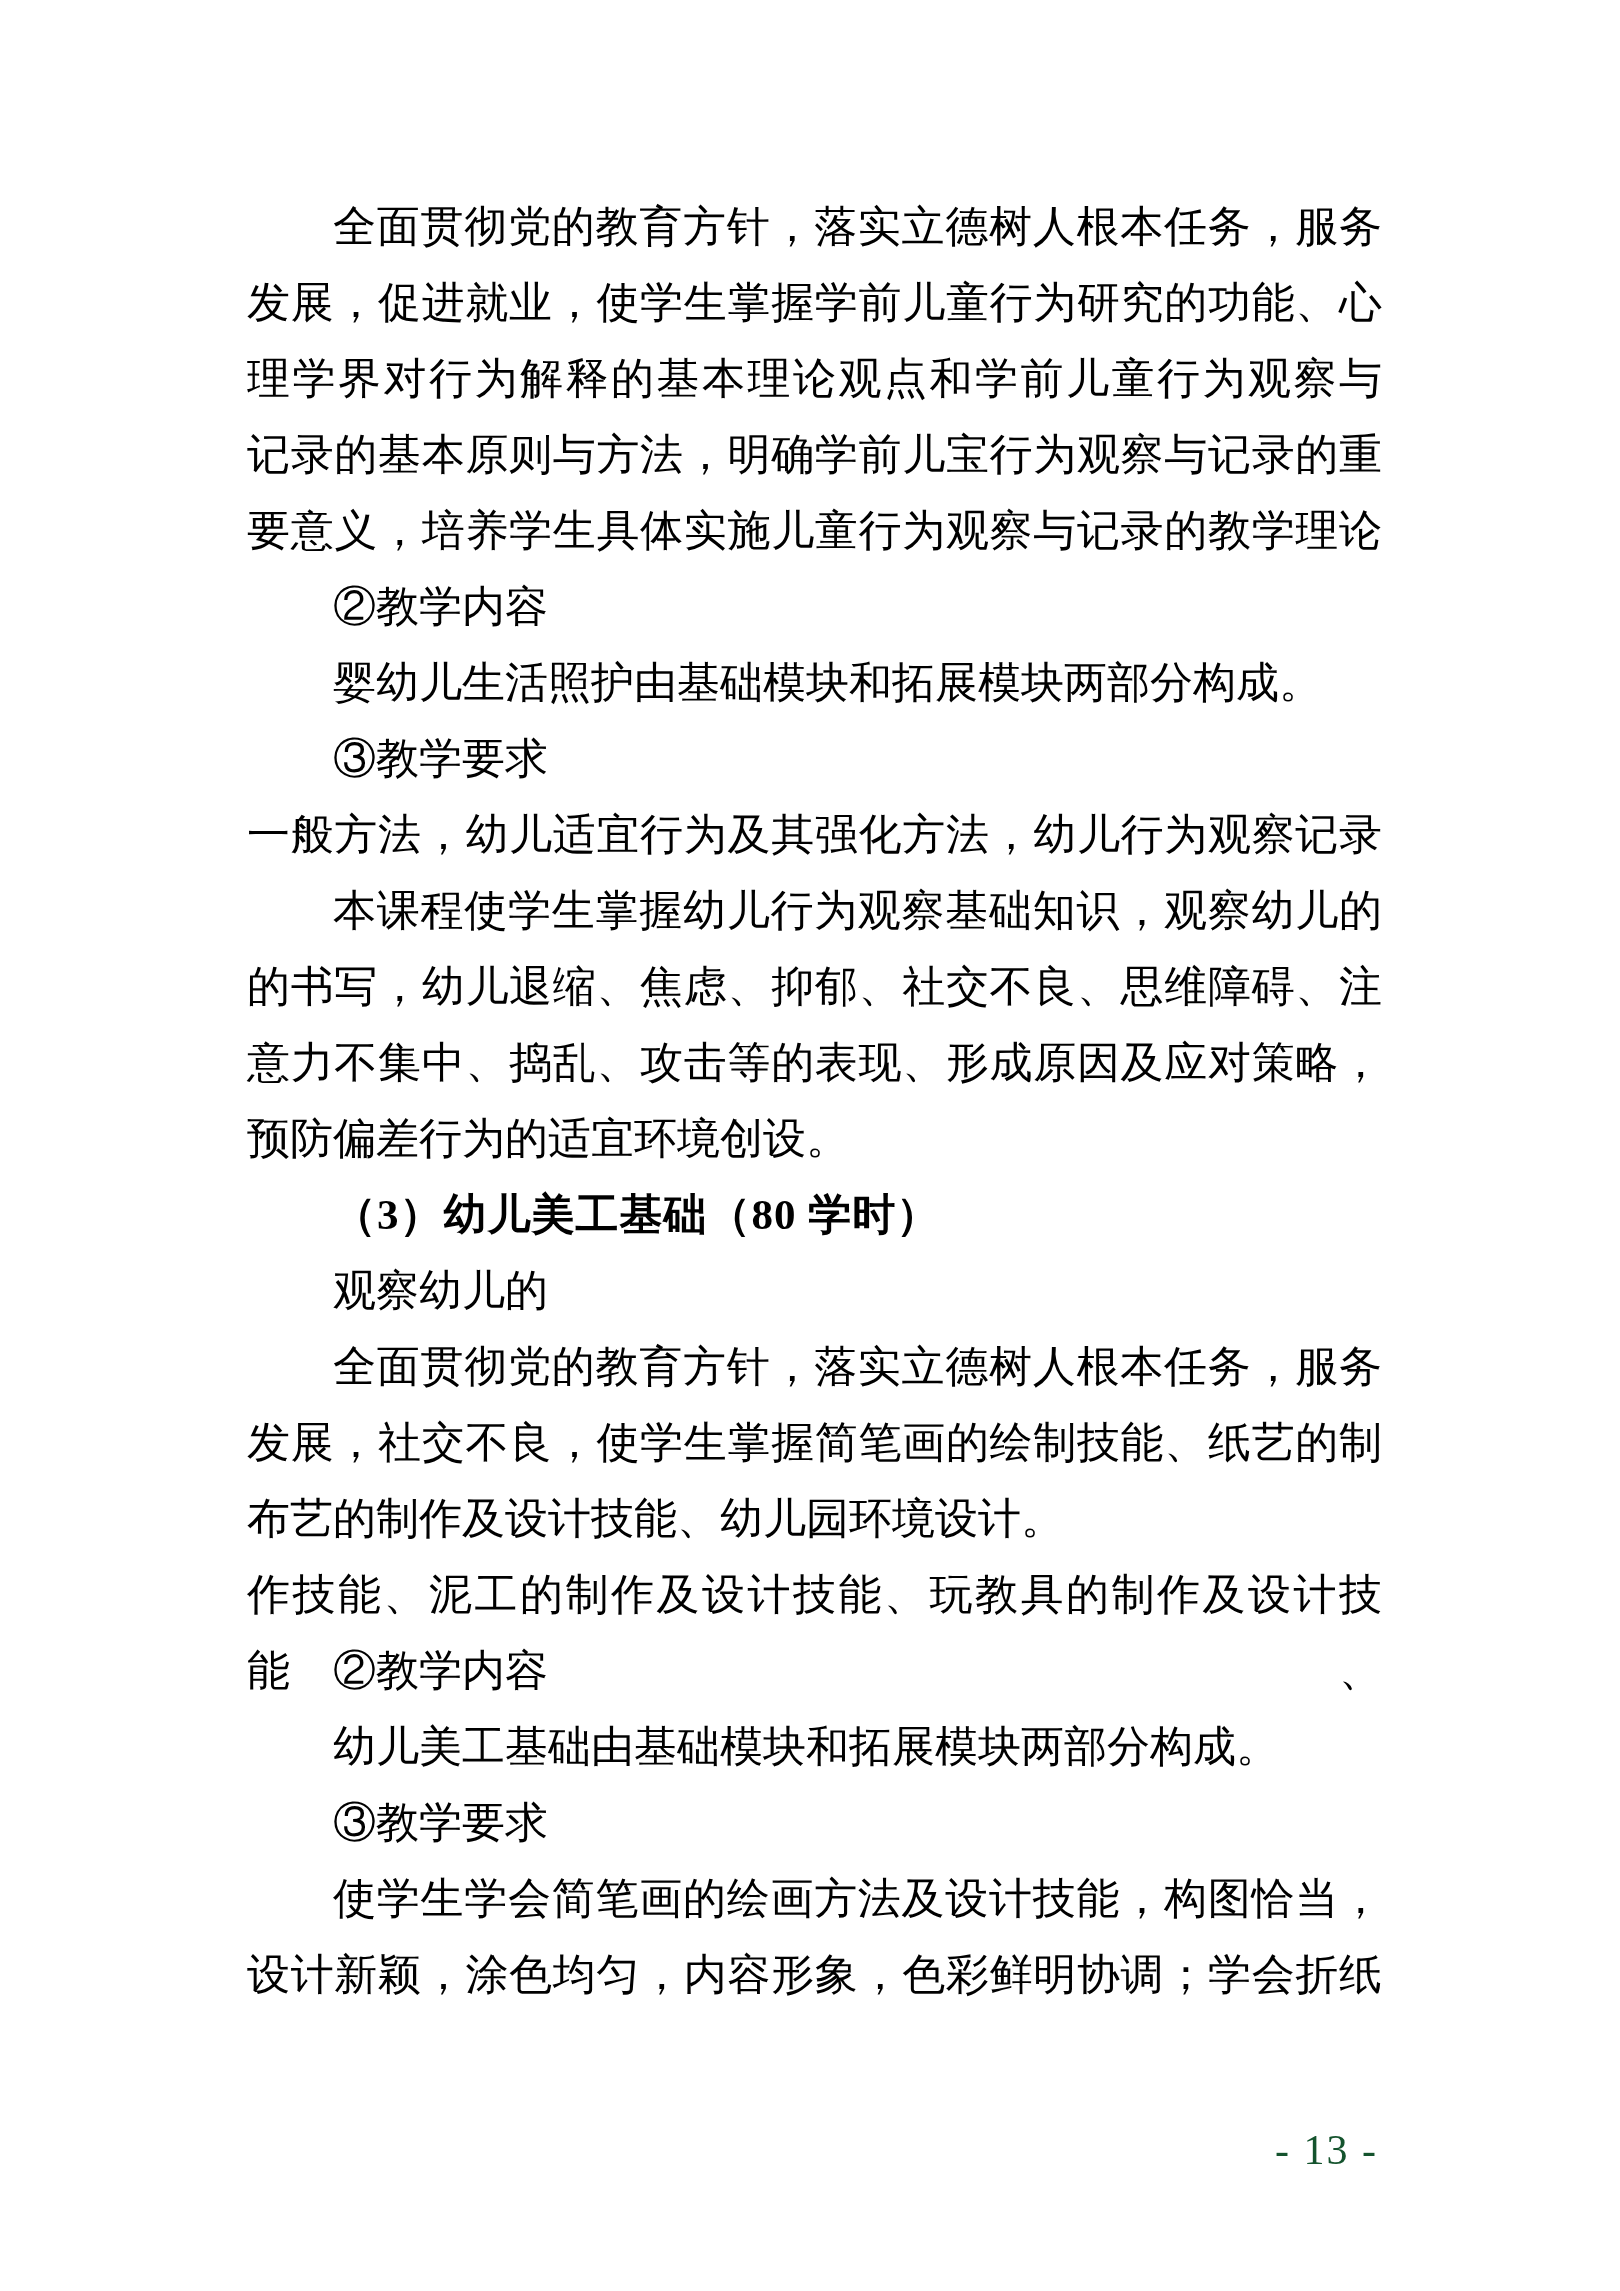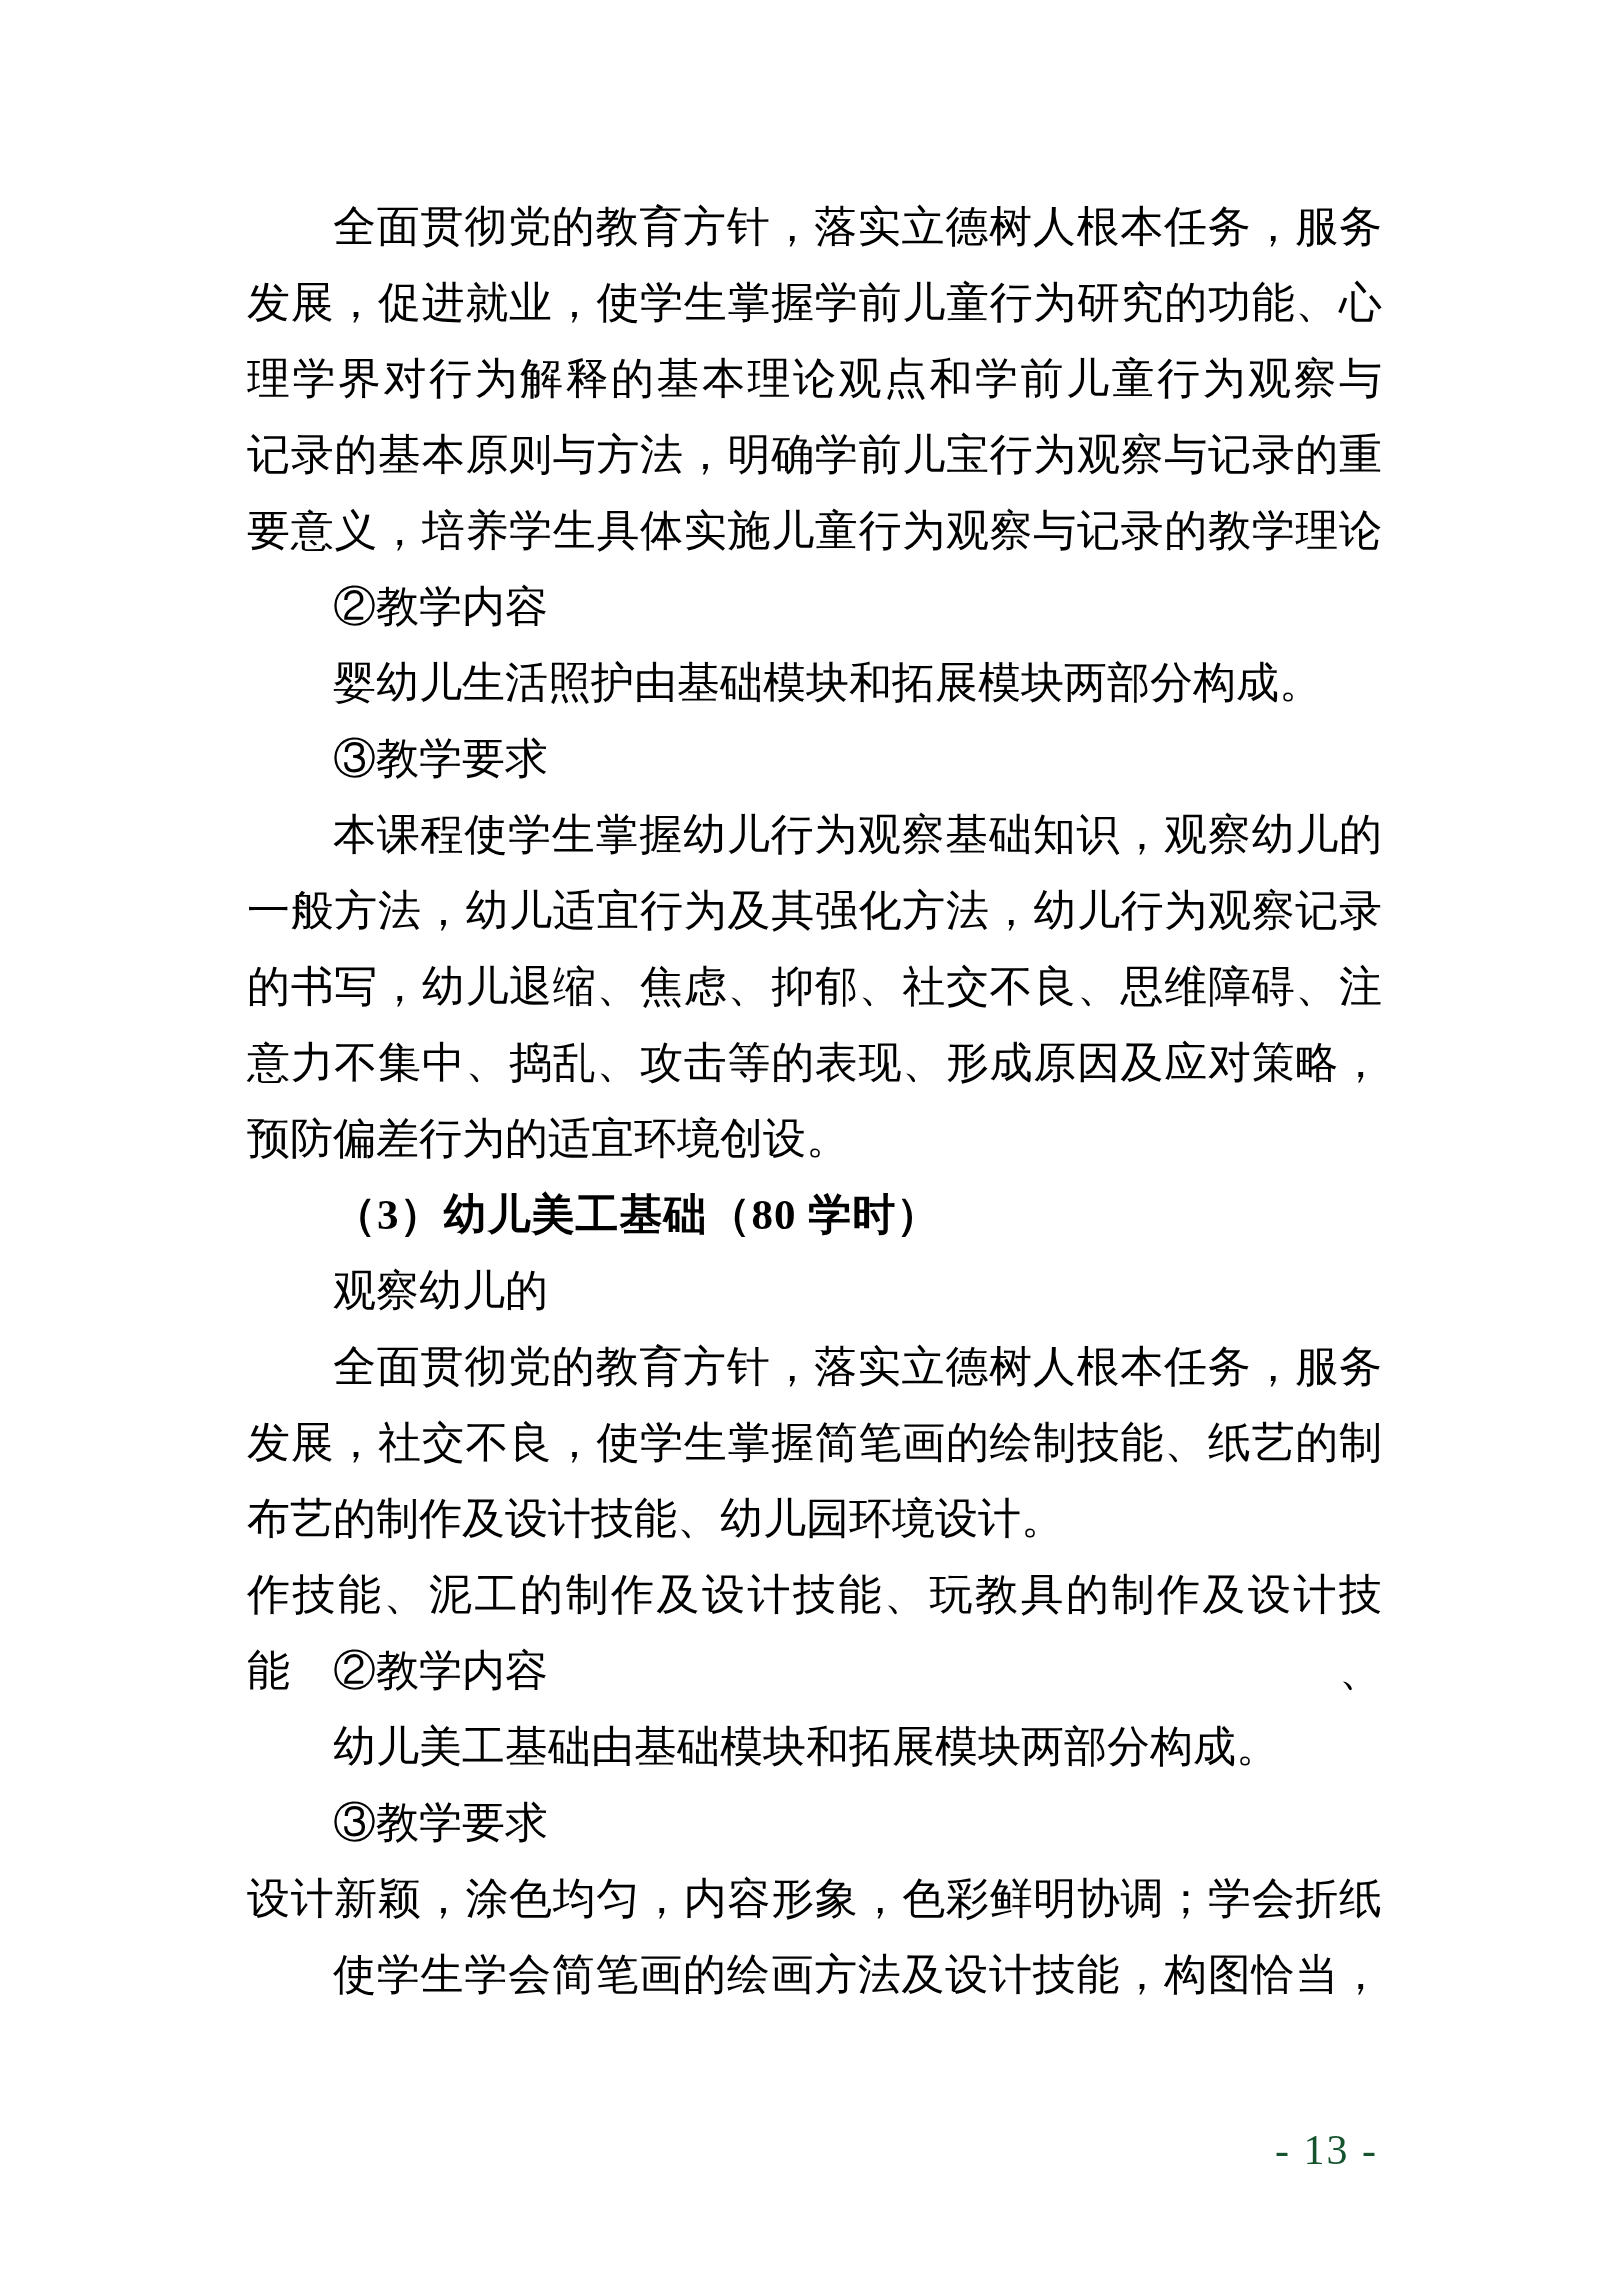--- a/index.html
+++ b/index.html
@@ -56,32 +56,32 @@
 <div class="page">
   <div class="textblock">
     <div class="line j i">全面贯彻党的教育方针，落实立德树人根本任务，服务</div>
     <div class="line j">发展，促进就业，使学生掌握学前儿童行为研究的功能、心</div>
     <div class="line j">理学界对行为解释的基本理论观点和学前儿童行为观察与</div>
     <div class="line j">记录的基本原则与方法，明确学前儿宝行为观察与记录的重</div>
     <div class="line j">要意义，培养学生具体实施儿童行为观察与记录的教学理论</div>
     <div class="line i">②教学内容</div>
     <div class="line i">婴幼儿生活照护由基础模块和拓展模块两部分构成。</div>
     <div class="line i">③教学要求</div>
+    <div class="line j">一般方法，幼儿适宜行为及其强化方法，幼儿行为观察记录</div>
     <div class="line j i">本课程使学生掌握幼儿行为观察基础知识，观察幼儿的</div>
-    <div class="line j">一般方法，幼儿适宜行为及其强化方法，幼儿行为观察记录</div>
     <div class="line j">的书写，幼儿退缩、焦虑、抑郁、社交不良、思维障碍、注</div>
     <div class="line j">意力不集中、捣乱、攻击等的表现、形成原因及应对策略，</div>
     <div class="line">预防偏差行为的适宜环境创设。</div>
     <div class="line i h">（3）幼儿美工基础（80 学时）</div>
     <div class="line i">观察幼儿的</div>
     <div class="line j i">全面贯彻党的教育方针，落实立德树人根本任务，服务</div>
     <div class="line j">发展，社交不良，使学生掌握简笔画的绘制技能、纸艺的制</div>
     <div class="line">布艺的制作及设计技能、幼儿园环境设计。</div>
     <div class="line j">作技能、泥工的制作及设计技能、玩教具的制作及设计技能、</div>
     <div class="line i">②教学内容</div>
     <div class="line i">幼儿美工基础由基础模块和拓展模块两部分构成。</div>
     <div class="line i">③教学要求</div>
+    <div class="line j i">使学生学会简笔画的绘画方法及设计技能，构图恰当，</div>
     <div class="line j">设计新颖，涂色均匀，内容形象，色彩鲜明协调；学会折纸</div>
-    <div class="line j i">使学生学会简笔画的绘画方法及设计技能，构图恰当，</div>
   </div>
   <div class="pagenum">- 13 -</div>
 </div>
 
 
 </body></html>

